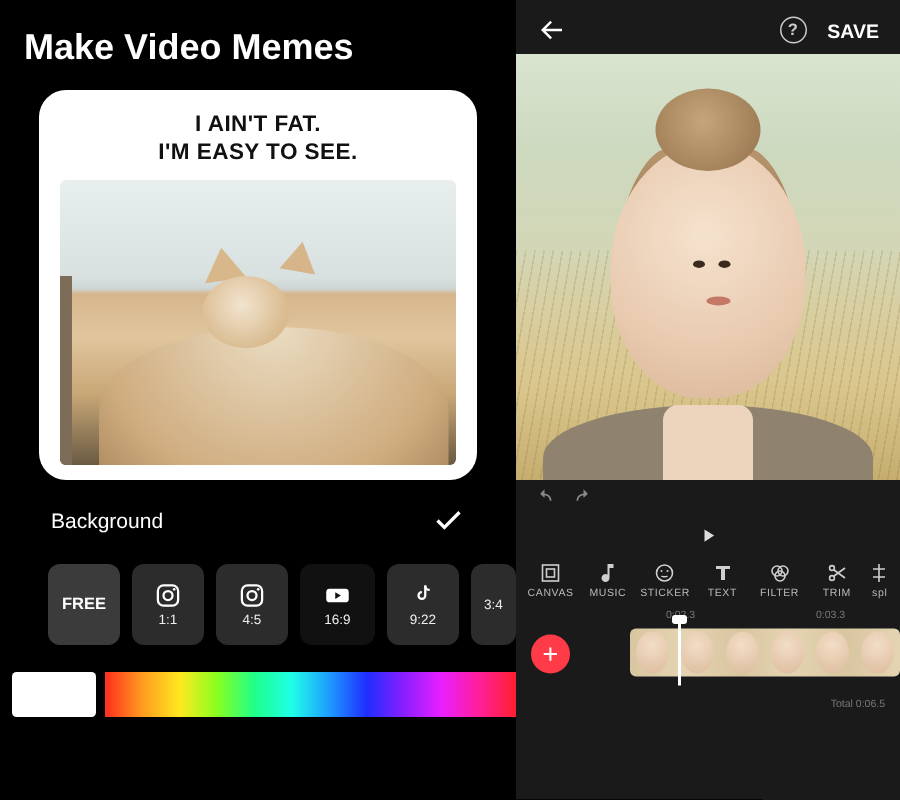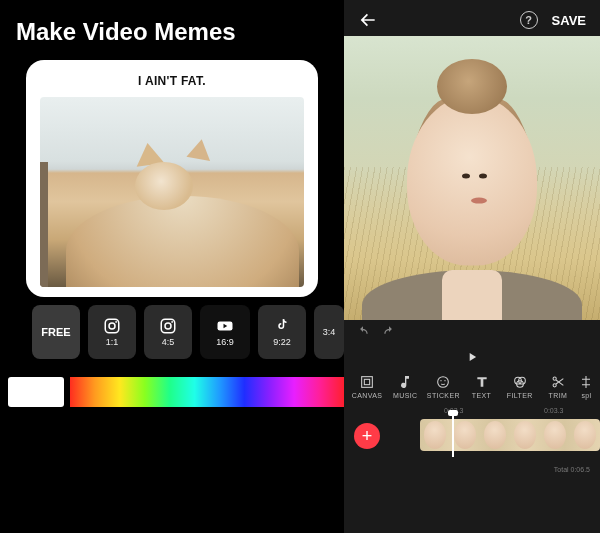--- a/index.html
+++ b/index.html
@@ -4,21 +4,21 @@
 <style>
   * { margin: 0; padding: 0; box-sizing: border-box; }
   body { width: 600px; height: 533px; display: flex; font-family: -apple-system, Helvetica, Arial, sans-serif; background: #000; overflow: hidden; }
   .panel { height: 533px; position: relative; }
   .left { width: 348px; background: #000; }
   .right { width: 300px; background: #1a1a1a; display: flex; flex-direction: column; }
 
   
   .left-title { color: #fff; font-size: 24px; font-weight: 700; padding: 18px 16px 14px; }
   .meme-card { background: #fff; border-radius: 18px; margin: 0 26px; padding: 14px 14px 10px; }
-  .meme-text { text-align: center; font-weight: 900; font-size: 12px; line-height: 1.25; letter-spacing: 0.3px; color: #111; margin-bottom: 8px; font-family: Impact, "Arial Black", sans-serif; }
+  .meme-text { text-align: center; font-weight: 900; font-size: 15px; line-height: 1.25; letter-spacing: 0.3px; color: #111; margin-bottom: 8px; font-family: Impact, "Arial Black", sans-serif; }
   .meme-image { width: 100%; height: 190px; border-radius: 4px; background: linear-gradient(180deg, #e9efef 0%, #d8e0e0 34%, #cfd6d6 38%, #d6b68c 40%, #e0c59d 55%, #c9a877 75%, #6a5a42 100%); position: relative; overflow: hidden; }
   .cat-ear1 { position:absolute; left:36%; top:24%; width:0;height:0;border-left:14px solid transparent;border-right:14px solid transparent;border-bottom:22px solid #d8b88a; transform:rotate(-8deg);}
   .cat-ear2 { position:absolute; left:56%; top:22%; width:0;height:0;border-left:12px solid transparent;border-right:12px solid transparent;border-bottom:20px solid #d6b58a; transform:rotate(10deg);}
   .cat-head { position:absolute; left:36%; top:34%; width:58px;height:48px;border-radius:50%; background: radial-gradient(circle at 45% 40%, #f2e4cf, #d9bb8f 70%); }
   .cat-body { position:absolute; left:10%; top:52%; width:88%;height:58%; border-radius:50% 50% 10% 10%; background: radial-gradient(ellipse at 50% 0%, #eadcc2, #cfac7e 70%, #a7855a); }
   .window-frame { position:absolute; left:0; top:34%; width:8px; height:70%; background:#7c6b56; }
 
   .bg-row { display: flex; align-items: center; justify-content: space-between; padding: 16px 34px 10px; }
   .bg-label { color: #fff; font-size: 14px; }
   .check { color:#fff; width:22px; height:22px; }
@@ -77,30 +77,37 @@
 </style>
 </head>
 <body>
 
 <div class="panel left">
   <div class="left-title">Make Video Memes</div>
 
   <div class="meme-card">
     <div class="meme-text">
       <div>I AIN'T FAT.</div>
+      <div>I'M EASY TO SEE.</div>
     </div>
     <div class="meme-image">
       <div class="window-frame"></div>
       <div class="cat-body"></div>
       <div class="cat-ear1"></div>
         <div class="cat-ear2"></div>
       <div class="cat-head"></div>
     </div>
   </div>
 
+  <div class="bg-row">
+    <span class="bg-label">Background</span>
+    <svg class="check" viewBox="0 0 24 24">
+        <path fill="none" stroke="#fff" stroke-width="2.4" d="M4 12l5 5L20 6"></path>
+      </svg>
+  </div>
 
   <div class="ratio-row">
     <div class="ratio-item free">
         <span>FREE</span>
       </div>
     <div class="ratio-item">
       <svg class="ricon" viewBox="0 0 24 24">
           <rect x="3" y="3" width="18" height="18" rx="5" fill="none" stroke="#fff" stroke-width="2"></rect>
           <circle cx="12" cy="12" r="4" fill="none" stroke="#fff" stroke-width="2"></circle>
           <circle cx="17.5" cy="6.5" r="1.2" fill="#fff"></circle>

